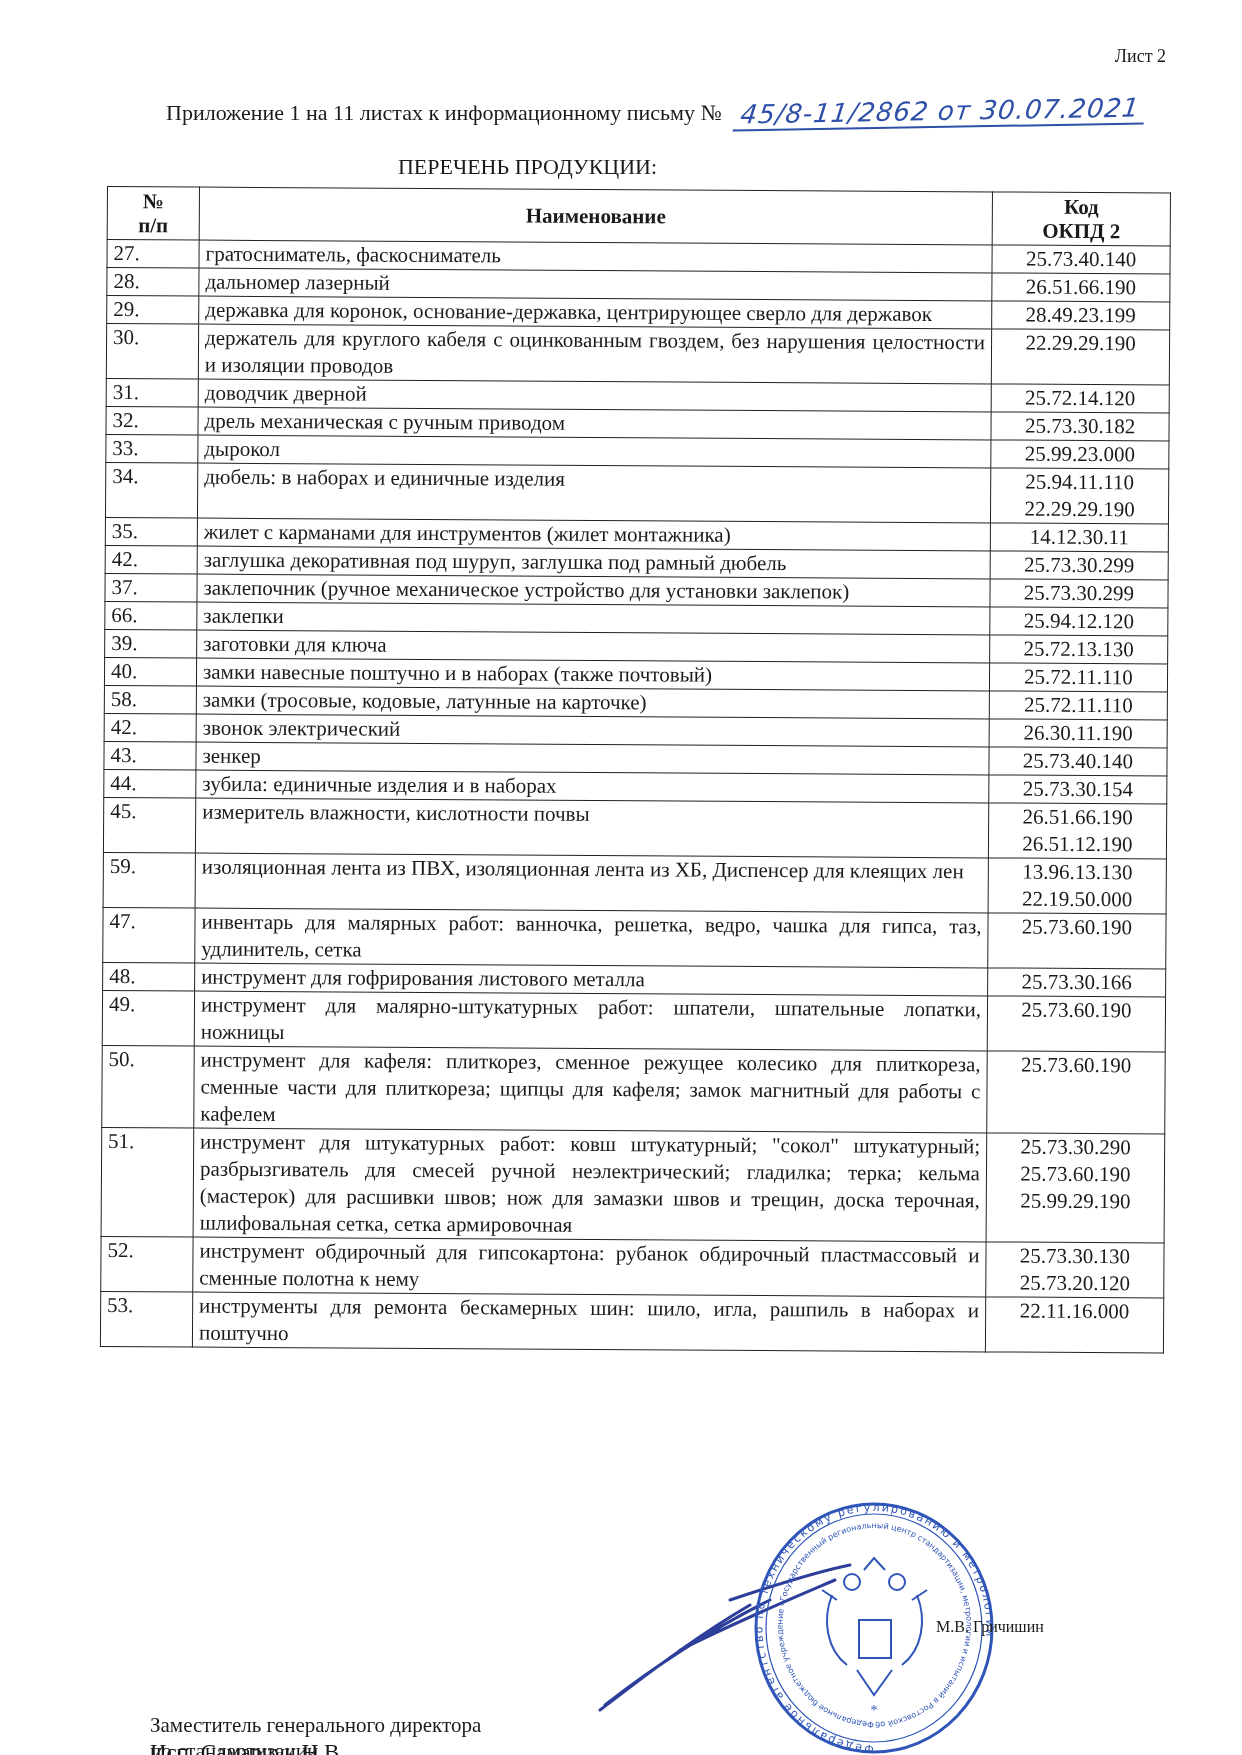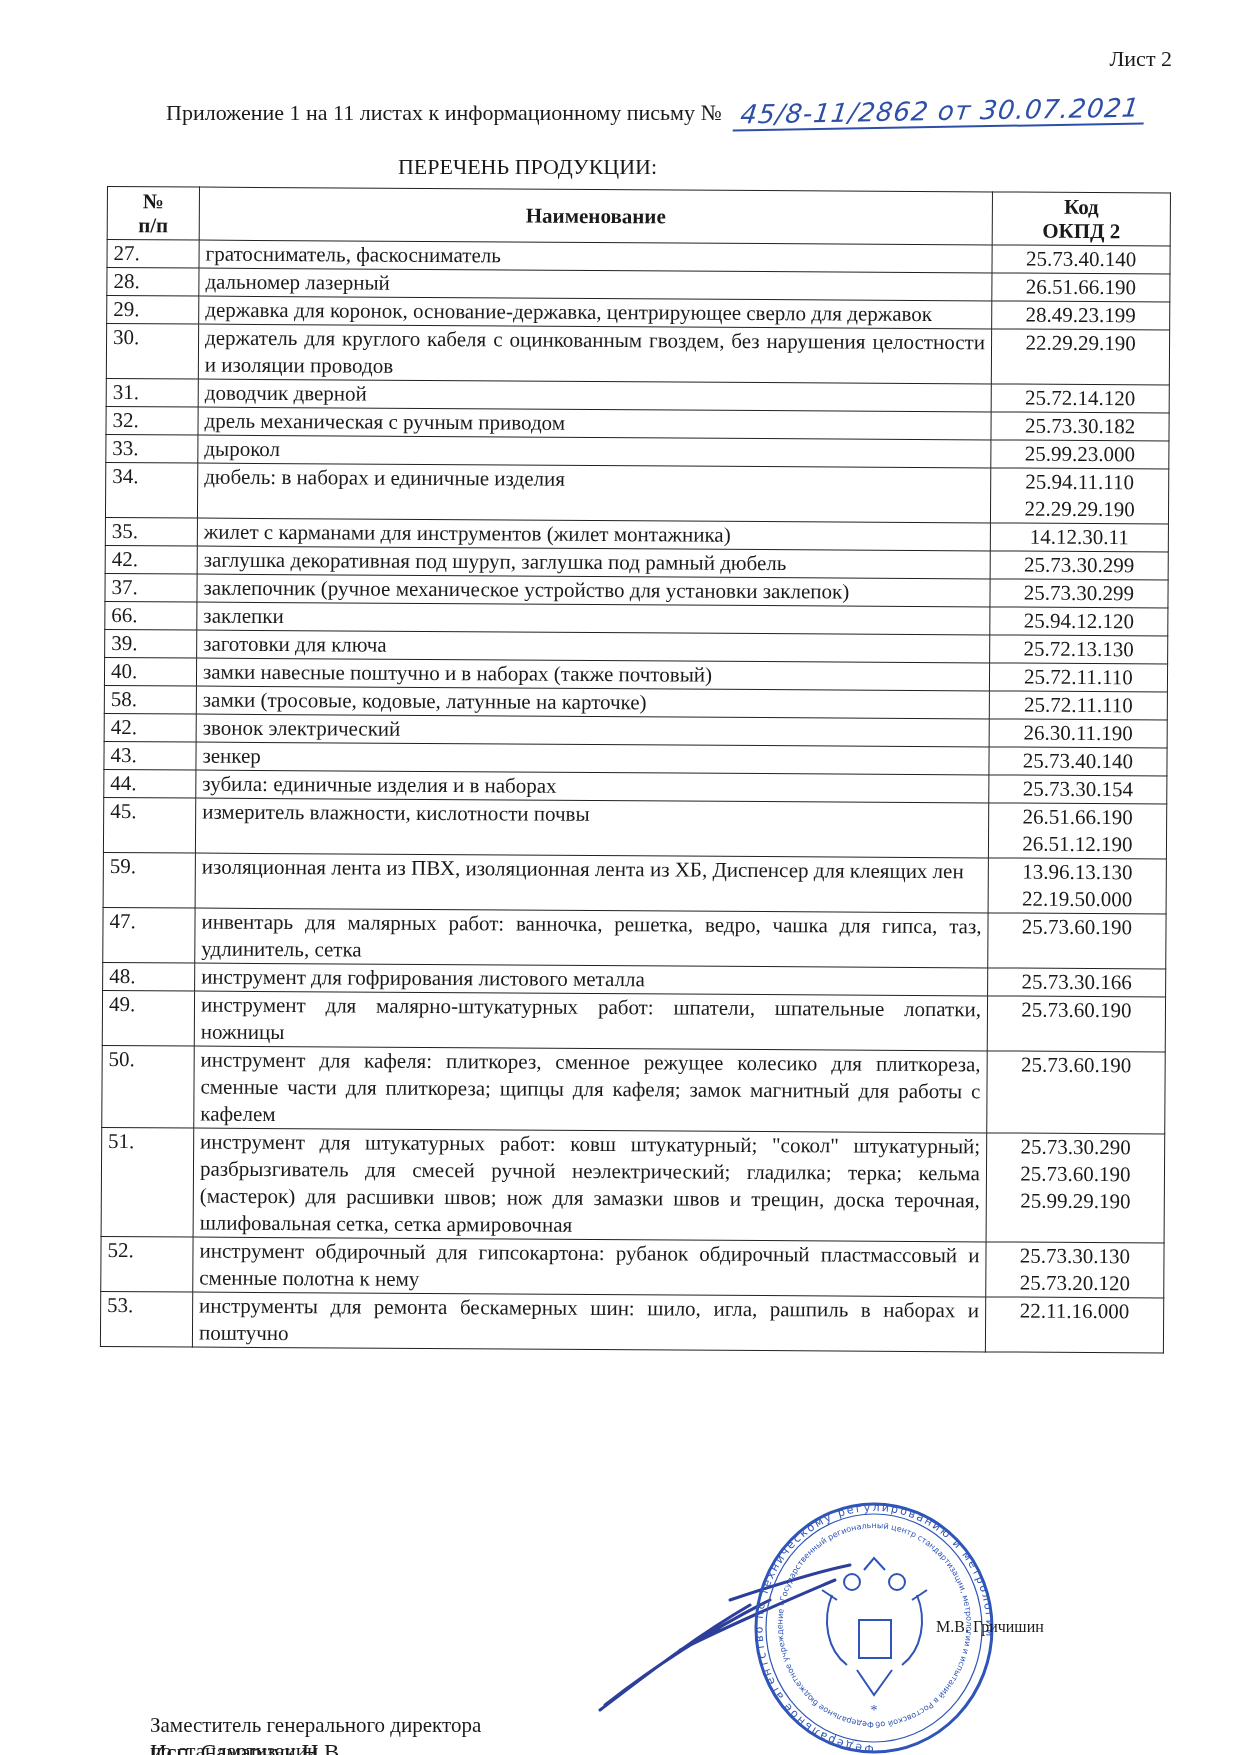--- a/index.html
+++ b/index.html
@@ -1,20 +1,20 @@
 <!DOCTYPE html>
 <html><head>
 <meta charset="utf-8">
 <style>
   html, body { margin: 0; padding: 0; background: #ffffff; }
   body {
     width: 1242px; height: 1755px; position: relative; overflow: hidden;
     font-family: "Liberation Serif", "DejaVu Serif", serif; color: #1a1a1a;
   }
-  .sheet-label { position: absolute; top: 46px; right: 70px; font-size: 22px; }
+  .sheet-label { position: absolute; top: 46px; right: 76px; font-size: 18px; }
   .appendix-line { position: absolute; top: 96px; left: 166px; font-size: 22px; white-space: nowrap; }
   .handwritten {
     display: inline-block; color: #2d4fa8; font-family: "DejaVu Sans", sans-serif;
     font-style: italic; font-size: 26px; border-bottom: 2px solid #2d4fa8;
     transform: skew(-8deg) rotate(-1deg); letter-spacing: 1px; margin-left: 8px; padding: 0 6px;
   }
   .list-title { position: absolute; top: 154px; left: 0; width: 1055px; text-align: center; font-size: 22px; }
   table.products {
     position: absolute; top: 186px; left: 107px; width: 1064px;
     border-collapse: collapse; font-size: 21px; transform: rotate(0.35deg); transform-origin: left top;

